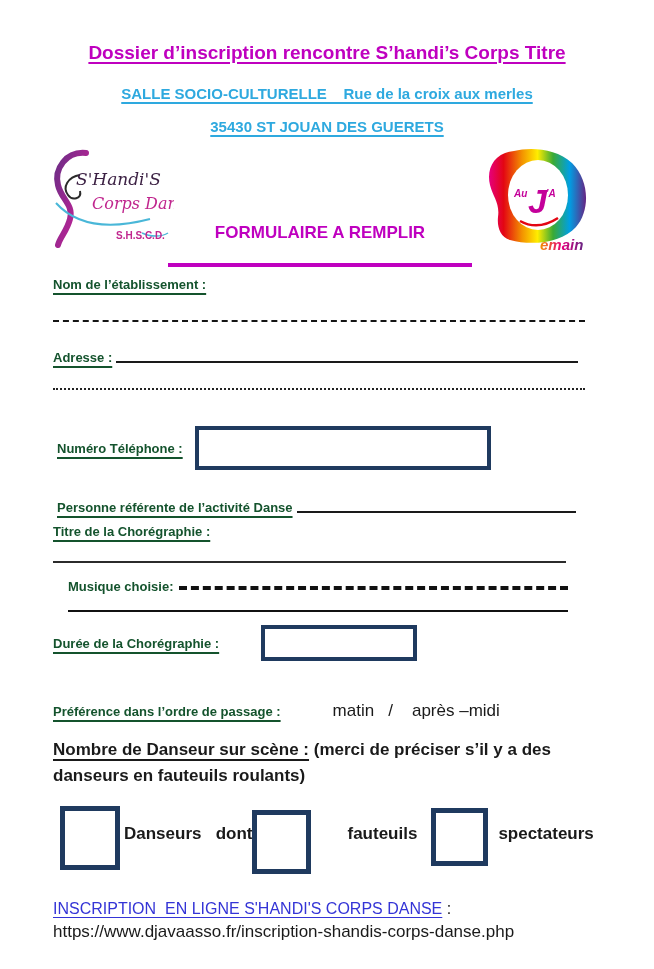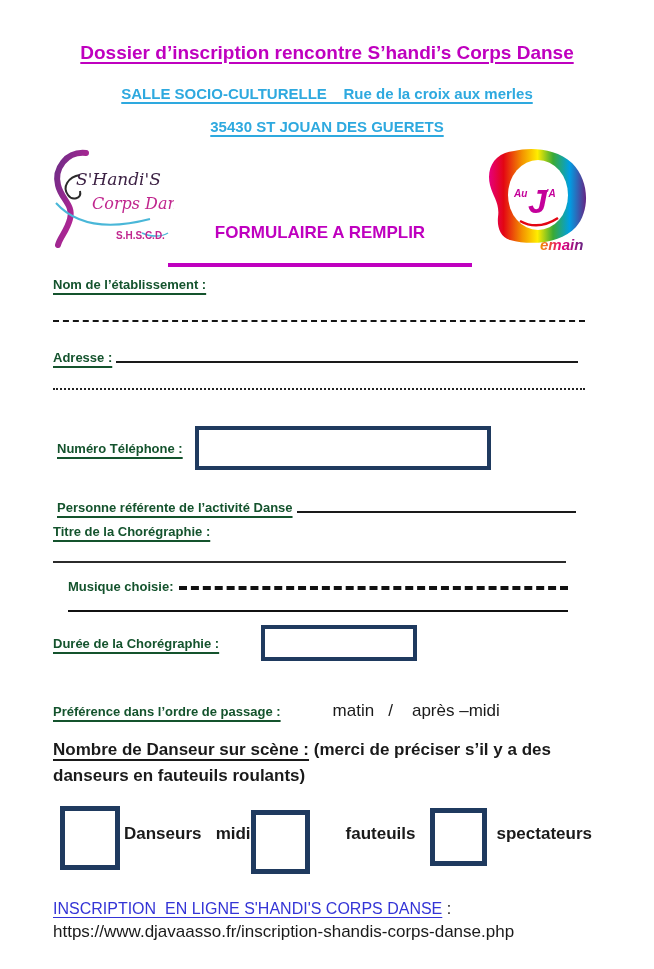--- a/index.html
+++ b/index.html
@@ -68,21 +68,21 @@
   .link-colon{font-size:16px;color:#1a1a1a;}
   .url{margin-top:4px;font-size:17px;color:#1a1a1a;}
   
   .script-font{font-family:"DejaVu Serif",serif;font-style:italic;}
 </style>
 </head>
 <body>
 
 <div class="page">
 
-  <div class="title">Dossier d’inscription rencontre S’handi’s Corps Danse</div>
+  <div class="title">Dossier d’inscription rencontre S’handi’s Corps Titre</div>
   <div class="venue">SALLE SOCIO-CULTURELLE    Rue de la croix aux merles</div>
   <div class="city">35430 ST JOUAN DES GUERETS</div>
 
   <div class="logo-row">
 
     <svg class="logo-left" width="128" height="104" viewBox="0 0 128 104">
       <defs>
         <linearGradient id="lg-mag" x1="0" y1="0" x2="1" y2="1">
           <stop offset="0" stop-color="#6d2d86"></stop>
           <stop offset="1" stop-color="#d6219c"></stop>
@@ -168,21 +168,21 @@
       <span class="lbl u">Préférence dans l’ordre de passage :</span><span class="pref-options">matin   /    après –midi</span>
     </div>
 
     <p class="nombre-para">
       <span class="u">Nombre de Danseur sur scène :</span>
       <span>(merci de préciser s’il y a des danseurs en fauteuils roulants)</span>
     </p>
 
     <div class="boxes-row">
       <div class="wbox wbox-1"></div>
-      <span class="box-label danseurs-label">Danseurs   midi</span>
+      <span class="box-label danseurs-label">Danseurs   dont</span>
       <div class="wbox wbox-2"></div>
       <span class="box-label fauteuils-label">fauteuils</span>
       <div class="wbox wbox-3"></div>
       <span class="box-label spectateurs-label">spectateurs</span>
     </div>
 
   </div>
 
   <div class="footer">
     <div>

